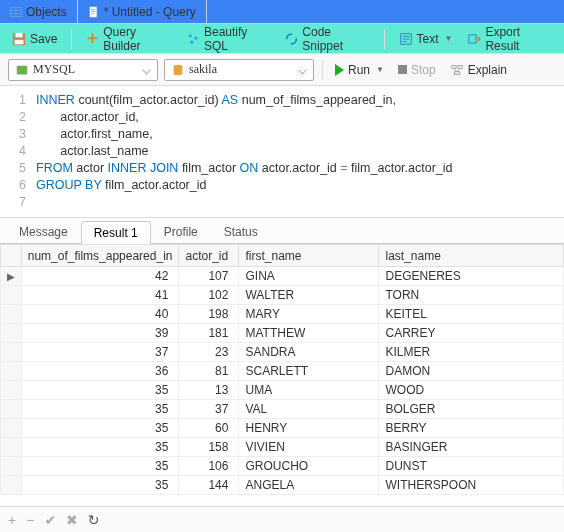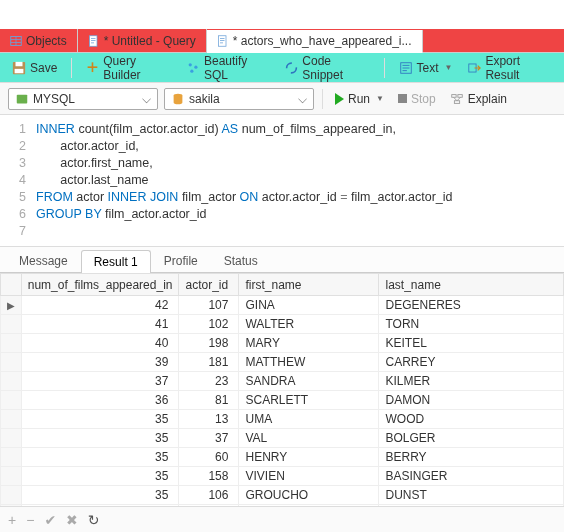--- a/index.html
+++ b/index.html
@@ -1,29 +1,29 @@
 <!DOCTYPE html>
 <html><head>
 <meta charset="utf-8">
 <style>
   * { box-sizing: border-box; font-family: "Segoe UI", Tahoma, sans-serif; }
   body { margin:0; width:564px; height:532px; background:#fff; font-size:12px; color:#333; overflow:hidden; }
-  .tabs-top { display:flex; background:#ef4444; border-bottom:1px solid #ccc; height:24px;margin-top:29px; }
+  .tabs-top { display:flex; background:#3b82f6; border-bottom:1px solid #ccc; height:24px; }
   .tabs-top .tab { display:flex; align-items:center; gap:4px; padding:0 10px; border-right:1px solid #ccc; cursor:pointer; height:100%; }
   .tabs-top .tab.active { background:#fff; border-bottom:1px solid #fff; position:relative; top:1px; }
   .db-icon { width:12px; height:12px; }
   .file-icon { width:12px; height:12px; }
   .dirty { color:#333; }
   .toolbar { display:flex; align-items:center; gap:8px; padding:4px 8px; background:#5eead4; border-bottom:1px solid #ddd; height:30px; }
   .tb-item { display:flex; align-items:center; gap:4px; cursor:pointer; padding:2px 4px; }
   .tb-sep { width:1px; height:20px; background:#ddd; margin:0 2px; }
   .dd-arrow { font-size:8px; color:#666; margin-left:2px; }
   .row2 { display:flex; align-items:center; gap:6px; padding:4px 8px; background:#f8f8f8; border-bottom:1px solid #ddd; height:32px; }
   .combo { display:flex; align-items:center; gap:4px; border:1px solid #aaa; background:#fff; padding:2px 6px; height:22px; border-radius:2px; }
-  .combo .combo-label { flex:1; }
+  .combo .combo-label { flex:1;font-family:Liberation Serif, serif; }
   .combo .dv { color:#666; }
   .c1 { width:150px; }
   .c2 { width:150px; }
   .run-btn { display:flex; align-items:center; gap:4px; cursor:pointer; padding:2px 4px; }
   .tri-green { width:0;height:0;border-top:6px solid transparent;border-bottom:6px solid transparent;border-left:9px solid #2a2; }
   .sq-gray { width:9px;height:9px;background:#888; }
   .editor { padding:6px 0; background:#fff; border-bottom:1px solid #ddd; font-family: Consolas, "Courier New", monospace; font-size:12.5px; line-height:17px; }
   .code-line { display:flex; }
   .gutter { width:36px; text-align:right; color:#aaa; padding-right:10px; user-select:none; flex-shrink:0; }
   .code { white-space:pre; }
@@ -57,29 +57,20 @@
   </div>
   <div class="tab">
     <svg class="file-icon" viewBox="0 0 16 16">
         <rect x="2" y="1" width="10" height="14" fill="#fff" stroke="#6aa0d8"></rect>
         <rect x="4" y="4" width="6" height="1" fill="#6aa0d8"></rect>
         <rect x="4" y="7" width="6" height="1" fill="#6aa0d8"></rect>
         <rect x="4" y="10" width="4" height="1" fill="#6aa0d8"></rect>
       </svg>
     <span class="dirty">* Untitled - Query</span>
   </div>
-  <div class="tab active">
-    <svg class="file-icon" viewBox="0 0 16 16">
-        <rect x="2" y="1" width="10" height="14" fill="#fff" stroke="#6aa0d8"></rect>
-        <rect x="4" y="4" width="6" height="1" fill="#6aa0d8"></rect>
-        <rect x="4" y="7" width="6" height="1" fill="#6aa0d8"></rect>
-        <rect x="4" y="10" width="4" height="1" fill="#6aa0d8"></rect>
-      </svg>
-    <span class="dirty">* actors_who_have_appeared_i...</span>
-  </div>
 </div>
 
 <div class="toolbar">
   <div class="tb-item">
     <svg class="generic-icon" viewBox="0 0 16 16">
         <rect x="1" y="1" width="14" height="14" fill="#b89055" rx="1"></rect>
         <rect x="4" y="1" width="8" height="5" fill="#fff"></rect>
         <rect x="3" y="9" width="10" height="5" fill="#fff"></rect>
       </svg>
     <span>Save</span>

